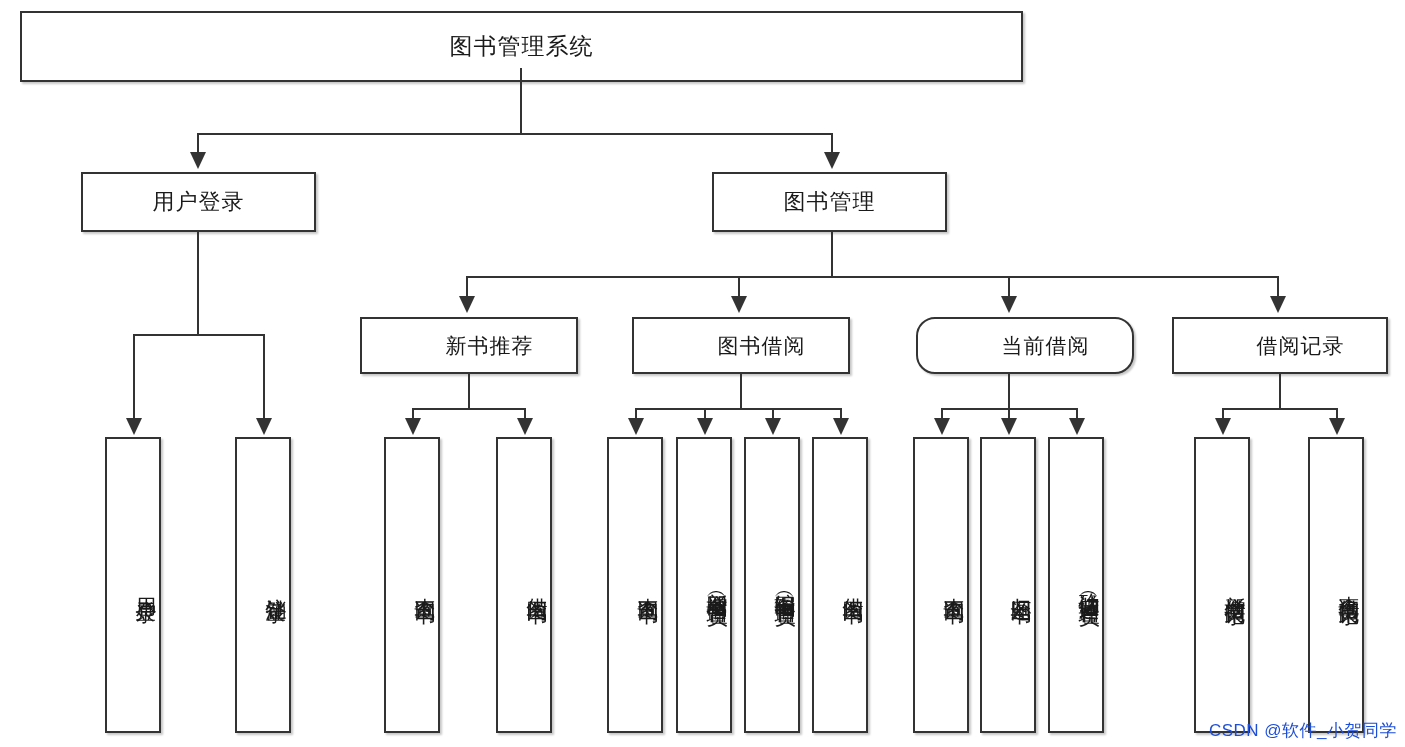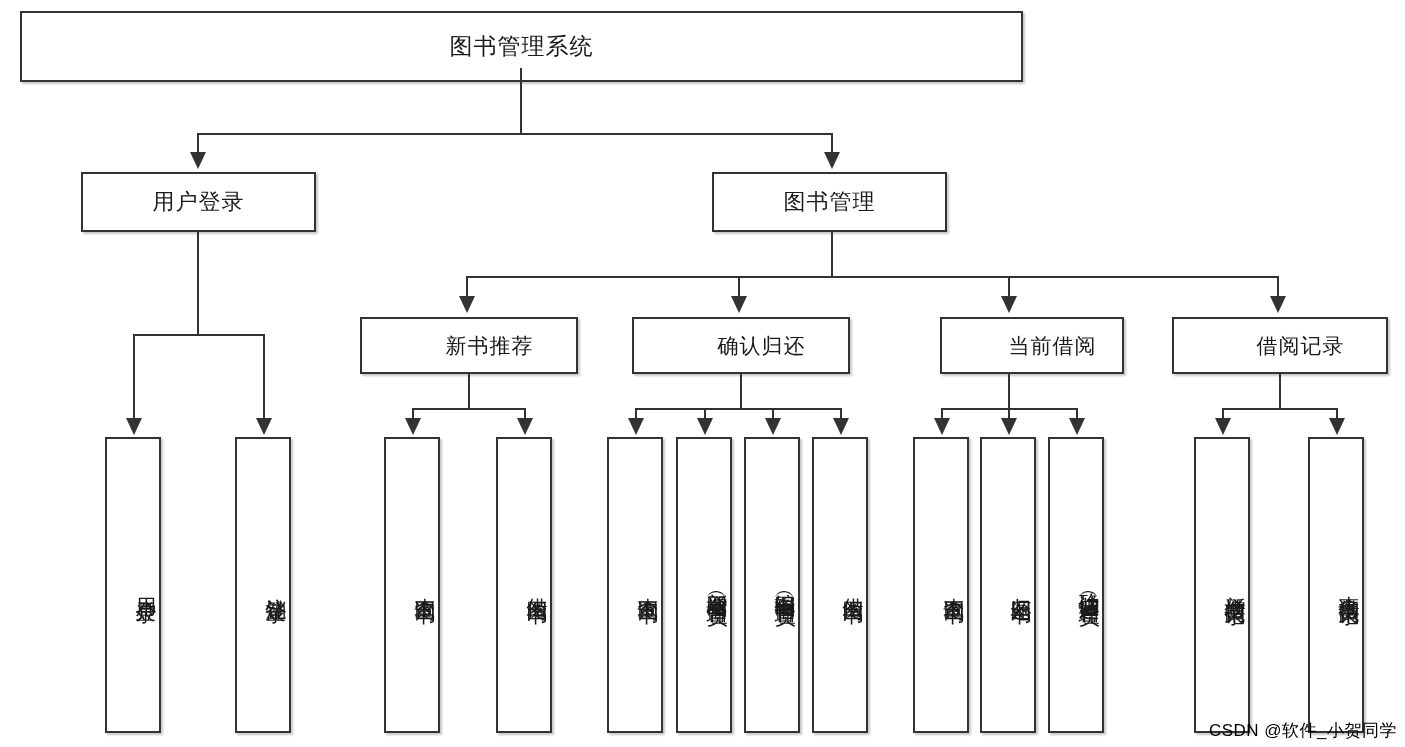--- a/index.html
+++ b/index.html
@@ -74,21 +74,21 @@
     border-left: 8px solid transparent;
     border-right: 8px solid transparent;
     border-top: 17px solid #333333;
   }
   
   #watermark {
     position: absolute;
     right: 8px;
     bottom: 5px;
     font-size: 17px;
-    color: #000000;
+    color: #1d4ed8;
     letter-spacing: 0.5px;
     white-space: nowrap;
     pointer-events: none;
   }
 </style>
 </head>
 <body>
 
 <div id="canvas">
 
@@ -127,23 +127,23 @@
   <div class="arrow" style="left:731px; top:296px;"></div>
   <div class="conn vline" style="left:1008px; top:276px; height:22px;"></div>
   <div class="arrow" style="left:1001px; top:296px;"></div>
   <div class="conn vline" style="left:1277px; top:276px; height:22px;"></div>
   <div class="arrow" style="left:1270px; top:296px;"></div>
 
   <div class="node lvl3" style="left:360px; width:218px;">
     <span>新书推荐</span>
   </div>
   <div class="node lvl3" style="left:632px; width:218px;">
-    <span>确认归还</span>
-  </div>
-  <div class="node lvl3" style="left:940px; width:184px;">
+    <span>图书借阅</span>
+  </div>
+  <div class="node lvl3" style="left:916px; width:218px;border-radius:19px;">
     <span>当前借阅</span>
   </div>
   <div class="node lvl3" style="left:1172px; width:216px;">
     <span>借阅记录</span>
   </div>
 
   <div class="conn vline" style="left:468px; top:374px; height:36px;"></div>
   <div class="conn hline" style="left:412px; top:408px; width:114px;"></div>
   <div class="conn vline" style="left:412px; top:408px; height:12px;"></div>
   <div class="arrow" style="left:405px; top:418px;"></div>

